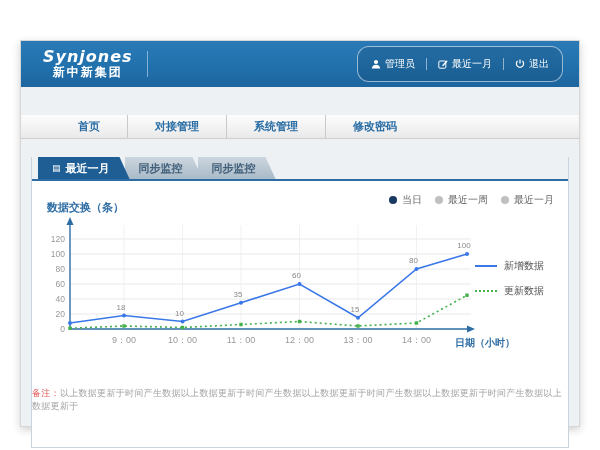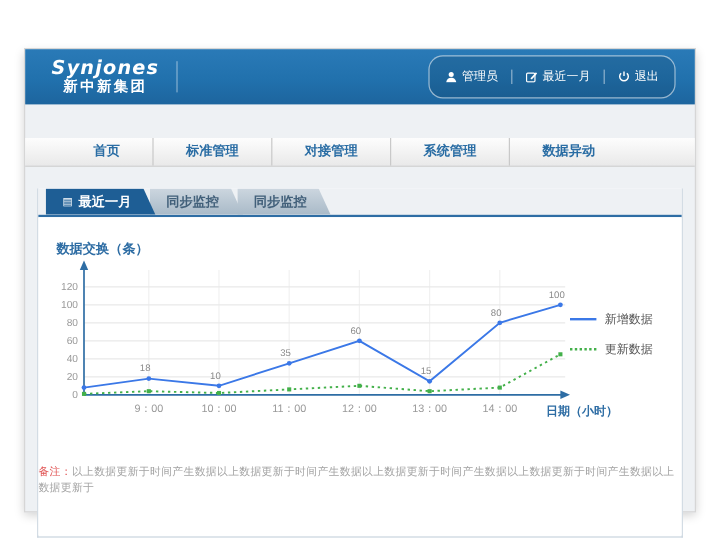--- a/index.html
+++ b/index.html
@@ -89,42 +89,55 @@
               <path d="M2.6 2 A3.6 3.6 0 1 0 7.4 2" stroke="#fff" stroke-width="1.2" fill="none"></path>
             </svg>
         </span>
         <span>退出</span>
       </span>
     </div>
   </header>
 
   <nav class="main-nav" id="main-nav">
       <div class="nav-item active">首页</div>
-      <div class="nav-item">标准管理</div>
       <div class="nav-item">对接管理</div>
       <div class="nav-item">系统管理</div>
-      <div class="nav-item">数据异动</div>
+      <div class="nav-item">修改密码</div>
     </nav>
 
   <div class="content">
     <div class="panel">
       <div class="tabs" id="tabs">
           <div class="tab active">
             <span class="tab-icon">▤</span>
             <span>最近一月</span>
           </div>
           <div class="tab">
             <span>同步监控</span>
           </div>
           <div class="tab">
             <span>同步监控</span>
           </div>
         </div>
       <div class="tab-strip-line"></div>
       <div class="panel-body">
+        <div class="radio-group" id="range-filter">
+            <span class="radio selected">
+              <span class="radio-dot"></span>
+              <span>当日</span>
+            </span>
+            <span class="radio">
+              <span class="radio-dot"></span>
+              <span>最近一周</span>
+            </span>
+            <span class="radio">
+              <span class="radio-dot"></span>
+              <span>最近一月</span>
+            </span>
+          </div>
         <div class="chart-box" id="chart"><svg width="520" height="162">
               <line x1="83" y1="26" x2="83" y2="130" stroke="#f1f1f1" stroke-width="1"></line>
               <line x1="141.5" y1="26" x2="141.5" y2="130" stroke="#f1f1f1" stroke-width="1"></line>
               <line x1="200" y1="26" x2="200" y2="130" stroke="#f1f1f1" stroke-width="1"></line>
               <line x1="258.5" y1="26" x2="258.5" y2="130" stroke="#f1f1f1" stroke-width="1"></line>
               <line x1="317" y1="26" x2="317" y2="130" stroke="#f1f1f1" stroke-width="1"></line>
               <line x1="375.5" y1="26" x2="375.5" y2="130" stroke="#f1f1f1" stroke-width="1"></line>
               <line x1="29" y1="115" x2="430" y2="115" stroke="#e9e9e9" stroke-width="1"></line>
               <line x1="29" y1="100" x2="430" y2="100" stroke="#e9e9e9" stroke-width="1"></line>
               <line x1="29" y1="85" x2="430" y2="85" stroke="#e9e9e9" stroke-width="1"></line>

